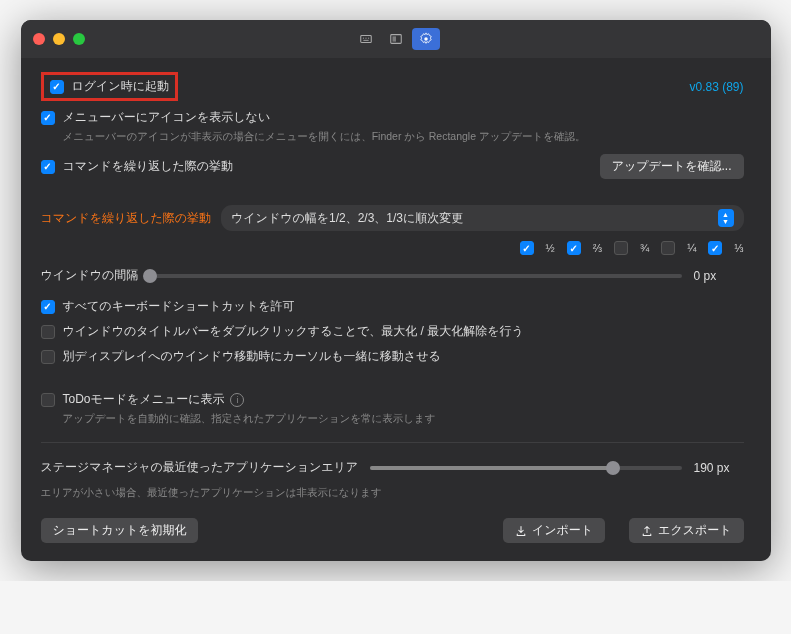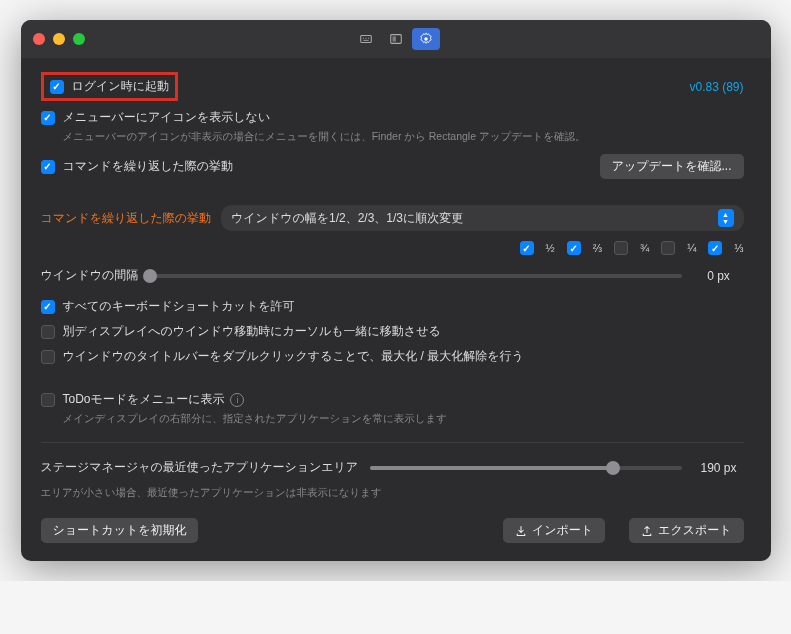--- a/index.html
+++ b/index.html
@@ -133,21 +133,21 @@
   border-radius: 2px;
 }
 .slider-thumb {
   position: absolute;
   width: 14px; height: 14px;
   background: #8e8e93;
   border-radius: 50%;
   top: 50%;
   transform: translate(-50%, -50%);
 }
-.slider-value { color: #ddd; white-space: nowrap; width: 50px; text-align: center; }
+.slider-value { color: #ddd; white-space: nowrap; width: 50px; text-align: left; }
 .divider { height: 1px; background: #3e3e40; margin: 16px 0; }
 .info-icon {
   display: inline-flex;
   width: 14px; height: 14px;
   border: 1px solid #888;
   border-radius: 50%;
   align-items: center; justify-content: center;
   font-size: 9px;
   color: #888;
   margin-left: 6px;
@@ -254,35 +254,35 @@
       </div>
       <span class="slider-value">0 px</span>
     </div>
 
     <div class="row">
       <span class="checkbox checked"></span>
       <span class="label">すべてのキーボードショートカットを許可</span>
     </div>
     <div class="row">
       <span class="checkbox"></span>
+      <span class="label">ウインドウのタイトルバーをダブルクリックすることで、最大化 / 最大化解除を行う</span>
+    </div>
+    <div class="row">
+      <span class="checkbox"></span>
       <span class="label">別ディスプレイへのウインドウ移動時にカーソルも一緒に移動させる</span>
-    </div>
-    <div class="row">
-      <span class="checkbox"></span>
-      <span class="label">ウインドウのタイトルバーをダブルクリックすることで、最大化 / 最大化解除を行う</span>
     </div>
 
     <div class="section-gap"></div>
 
     <div class="row">
       <span class="checkbox"></span>
       <span class="label">ToDoモードをメニューに表示</span>
       <span class="info-icon">i</span>
     </div>
-    <div class="hint">メインディスプレイの右部分に、指定されたアプリケーションを常に表示します</div>
+    <div class="hint">アップデートを自動的に確認、指定されたアプリケーションを常に表示します</div>
 
     <div class="divider"></div>
 
     <div class="slider-row">
       <span class="slider-label">ステージマネージャの最近使ったアプリケーションエリア</span>
       <div class="slider-track">
         <div class="slider-fill" style="width:78%"></div>
         <div class="slider-thumb" style="left:78%"></div>
       </div>
       <span class="slider-value">190 px</span>

